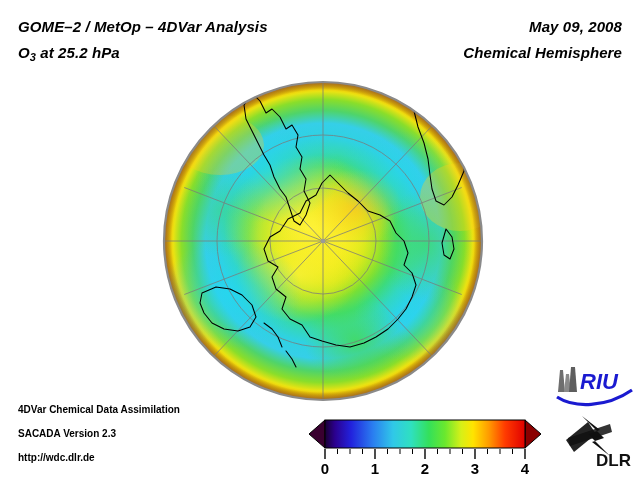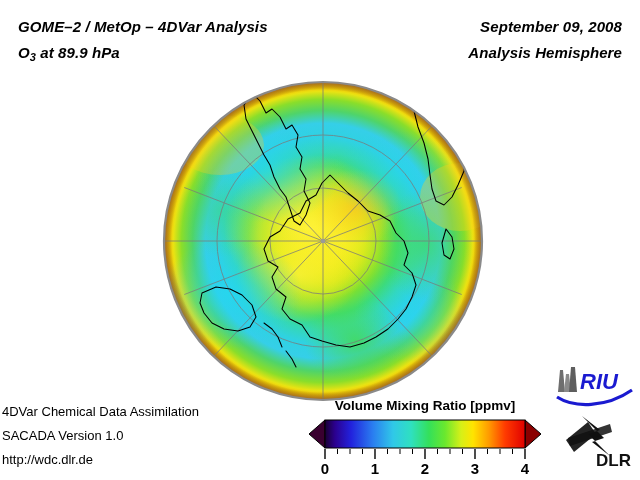--- a/index.html
+++ b/index.html
@@ -27,23 +27,23 @@
   }
   #title-line1 { left: 18px; top: 18px; }
   #title-line2 { left: 18px; top: 44px; }
   #date-line   { right: 18px; top: 18px; text-align: right; }
   #region-line { right: 18px; top: 44px; text-align: right; }
 
   .sub { font-size: 11px; vertical-align: baseline; position: relative; top: 3px; }
 
   .footer {
     position: absolute;
-    left: 2px;
-    font-weight: normal;
-    font-size: 13px;
+    left: 18px;
+    font-weight: bold;
+    font-size: 10px;
     white-space: nowrap;
   }
   #footer-0 { top: 404px; }
   #footer-1 { top: 428px; }
   #footer-2 { top: 452px; }
 
   #globe-wrap {
     position: absolute;
     left: 160px;
     top: 79px;
@@ -75,27 +75,27 @@
     top: 364px;
     width: 86px;
     height: 108px;
   }
 </style>
 </head>
 <body>
 
 <div class="hdr" id="title-line1">GOME–2 / MetOp – 4DVar Analysis</div>
 
-<div class="hdr" id="title-line2"><span>O</span><span class="sub">3</span><span> at 89.9 hPa</span></div>
-
-<div class="hdr" id="date-line">September 09, 2008</div>
-<div class="hdr" id="region-line">Analysis Hemisphere</div>
+<div class="hdr" id="title-line2"><span>O</span><span class="sub">3</span><span> at 25.2 hPa</span></div>
+
+<div class="hdr" id="date-line">May 09, 2008</div>
+<div class="hdr" id="region-line">Chemical Hemisphere</div>
 
 <div class="footer" id="footer-0">4DVar Chemical Data Assimilation</div>
-<div class="footer" id="footer-1">SACADA Version 1.0</div>
+<div class="footer" id="footer-1">SACADA Version 2.3</div>
 <div class="footer" id="footer-2">http://wdc.dlr.de</div>
 
 <div id="globe-wrap">
   <svg width="326" height="326" viewBox="0 0 326 326">
     <defs>
       <clipPath id="globeClip">
         <circle cx="163" cy="162" r="159"></circle>
       </clipPath>
 
       <radialGradient id="ozoneField" cx="50%" cy="50%" r="50%">
@@ -188,21 +188,20 @@
             M126,272 L132,280 L136,288"></path>
       <path d="M286,150 L292,158 L294,170 L290,180 L284,176 L282,164 Z"></path>
     </g>
 
     <circle cx="163" cy="162" r="159" fill="none" stroke="#8a8a8a" stroke-width="2.2"></circle>
     <circle cx="163" cy="162" r="2.2" fill="#9a9a9a"></circle>
   </svg>
 </div>
 
 <div id="cbar-wrap">
-  <div id="cbar-title">Volume Mixing Ratio [ppmv]</div>
   <svg width="250" height="58" viewBox="0 0 250 58" style="position:absolute;left:0;top:20px">
     <defs>
       <linearGradient id="cbGrad" x1="0%" y1="0%" x2="100%" y2="0%">
         <stop offset="0%" stop-color="#1a0033"></stop>
         <stop offset="5%" stop-color="#2b008f"></stop>
         <stop offset="13%" stop-color="#2222dd"></stop>
         <stop offset="24%" stop-color="#2a7ef0"></stop>
         <stop offset="34%" stop-color="#30c8e8"></stop>
         <stop offset="43%" stop-color="#2fe0c0"></stop>
         <stop offset="52%" stop-color="#34e05a"></stop>

